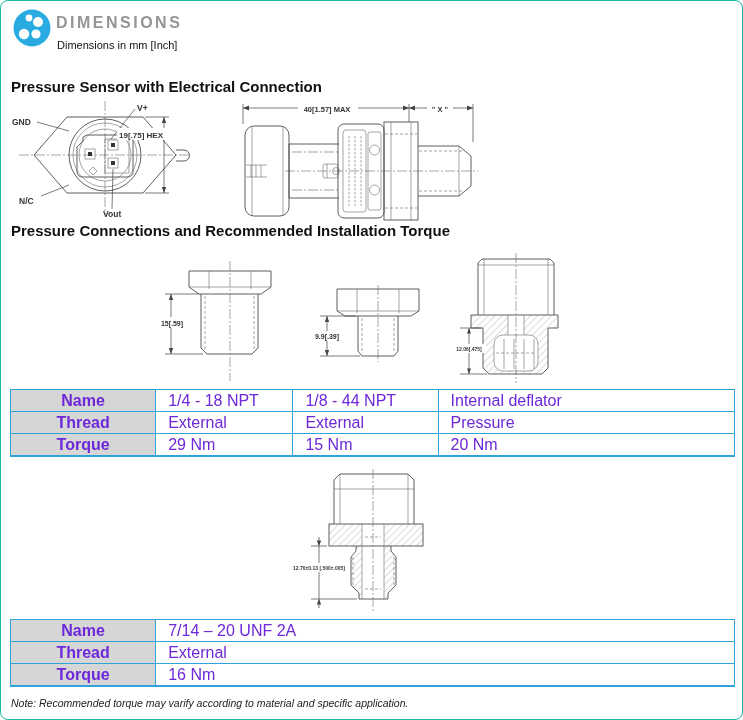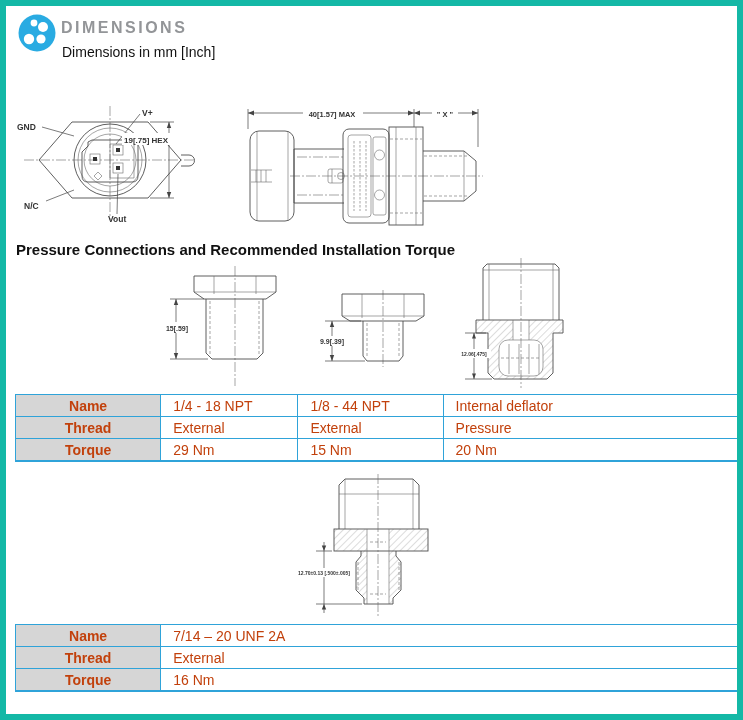--- a/index.html
+++ b/index.html
@@ -1,31 +1,31 @@
 <!DOCTYPE html>
 <html><head>
 <meta charset="utf-8">
 <style>
   html,body{margin:0;padding:0;background:#fff;}
   .page{
     position:relative;width:743px;height:720px;background:#fff;
-    border:6px solid #14b8a6;border-radius:0;box-sizing:border-box;
+    border:1px solid #14b8a6;border-radius:8px;box-sizing:border-box;
     font-family:"Liberation Sans", sans-serif;color:#1a1a1a;overflow:hidden;text-decoration:underline;
   }
   .abs{position:absolute;}
   
   .brand-title{font-size:16px;font-weight:bold;letter-spacing:2.5px;color:#939598;}
-  .brand-sub{font-size:14px;color:#111;}
+  .brand-sub{font-size:11px;color:#111;}
   
   .sec-heading{font-size:15px;font-weight:bold;color:#111;}
   
   table.spec{border-collapse:collapse;table-layout:fixed;width:725px;
     border:1px solid #2FA3D9;border-bottom-width:2px;}
-  table.spec td{border:1px solid #2FA3D9;height:21px;font-size:14px;
-    padding:0 0 0 12px;vertical-align:middle;color:#c2410c;}
+  table.spec td{border:1px solid #2FA3D9;height:21px;font-size:16px;
+    padding:0 0 0 12px;vertical-align:middle;color:#6d28d9;}
   table.spec td.lbl{background:#D6D6D6;font-weight:bold;text-align:center;padding:0;}
   
   .note{font-size:10.5px;font-style:italic;color:#222;}
   
   svg{display:block;}
   svg .ln{stroke:#4d4d4d;stroke-width:0.9;fill:none;}
   svg .thin{stroke:#6a6a6a;stroke-width:0.6;fill:none;}
   svg .dash{stroke:#6a6a6a;stroke-width:0.6;fill:none;stroke-dasharray:3 2;}
   svg .cl{stroke:#6a6a6a;stroke-width:0.6;fill:none;stroke-dasharray:10 2 2 2;}
   svg .dim{stroke:#444;stroke-width:0.7;fill:none;}
@@ -42,20 +42,21 @@
   <svg class="abs" style="left:12px;top:8px" width="38" height="38" viewBox="0 0 38 38">
     <circle cx="19" cy="19" r="18.5" fill="#29ABE2"></circle>
     <circle cx="16" cy="9" r="3.4" fill="#fff"></circle>
     <circle cx="25" cy="13" r="5" fill="#fff"></circle>
     <circle cx="23" cy="25" r="4.6" fill="#fff"></circle>
     <circle cx="11" cy="25" r="5.2" fill="#fff"></circle>
   </svg>
   <div class="abs brand-title" style="left:55px;top:13px">DIMENSIONS</div>
   <div class="abs brand-sub" style="left:56px;top:38px">Dimensions in mm [Inch]</div>
 
+  <div class="abs sec-heading" style="left:10px;top:77px">Pressure Sensor with Electrical Connection</div>
 
   <svg class="abs" style="left:10px;top:96px" width="205" height="122" viewBox="0 0 205 122">
 
     <path class="cl" d="M94,4 V118 M8,58 H180"></path>
 
     <polygon class="ln" points="23,58 56,20 132,20 165,58 132,96 56,96"></polygon>
     <path class="ln" d="M165,53 h8 a5,5 0 0 1 0,11 h-8"></path>
 
     <circle class="ln" cx="94" cy="58" r="36"></circle>
     <circle class="thin" cx="94" cy="58" r="32"></circle>
@@ -122,21 +123,21 @@
 
     <rect class="ln" x="145" y="28" width="34" height="98"></rect>
     <path class="thin" d="M152,28 V126 M172,28 V126"></path>
     <path class="dash" d="M146,40 H178 M146,114 H178"></path>
 
     <path class="ln" d="M179,52 H220 L232,62 V92 L220,102 H179"></path>
     <path class="thin" d="M220,52 V102"></path>
     <path class="dash" d="M180,57 H224 M180,97 H224"></path>
   </svg>
 
-  <div class="abs sec-heading" style="left:10px;top:235px">Pressure Connections and Recommended Installation Torque</div>
+  <div class="abs sec-heading" style="left:10px;top:221px">Pressure Connections and Recommended Installation Torque</div>
 
   <svg class="abs" style="left:150px;top:258px" width="140" height="125" viewBox="0 0 140 125">
     <path class="cl" d="M79,2 V122"></path>
     <path class="ln" d="M38,12 H120 V28 L110,35 H48 L38,28 Z"></path>
     <path class="thin" d="M38,28 H120 M58,12 V30 M100,12 V30"></path>
     <path class="ln" d="M50,35 V89 L56,95 H101 L107,89 V35"></path>
     <path class="dash" d="M54,37 V92 M103,37 V92"></path>
     <path class="dim" d="M48,35 H14 M52,95 H14 M20,35 V95"></path>
     <polygon class="arr" points="20,35 17.8,41 22.2,41"></polygon>
     <polygon class="arr" points="20,95 17.8,89 22.2,89"></polygon>
@@ -257,14 +258,15 @@
       <td class="lbl">Thread</td>
       <td>External</td>
     </tr>
     <tr>
       <td class="lbl">Torque</td>
       <td>16 Nm</td>
     </tr>
   </tbody>
     </table>
 
+  <div class="abs note" style="left:10px;top:696px">Note: Recommended torque may varify according to material and specific application.</div>
 
 </div>
 
 </body></html>

